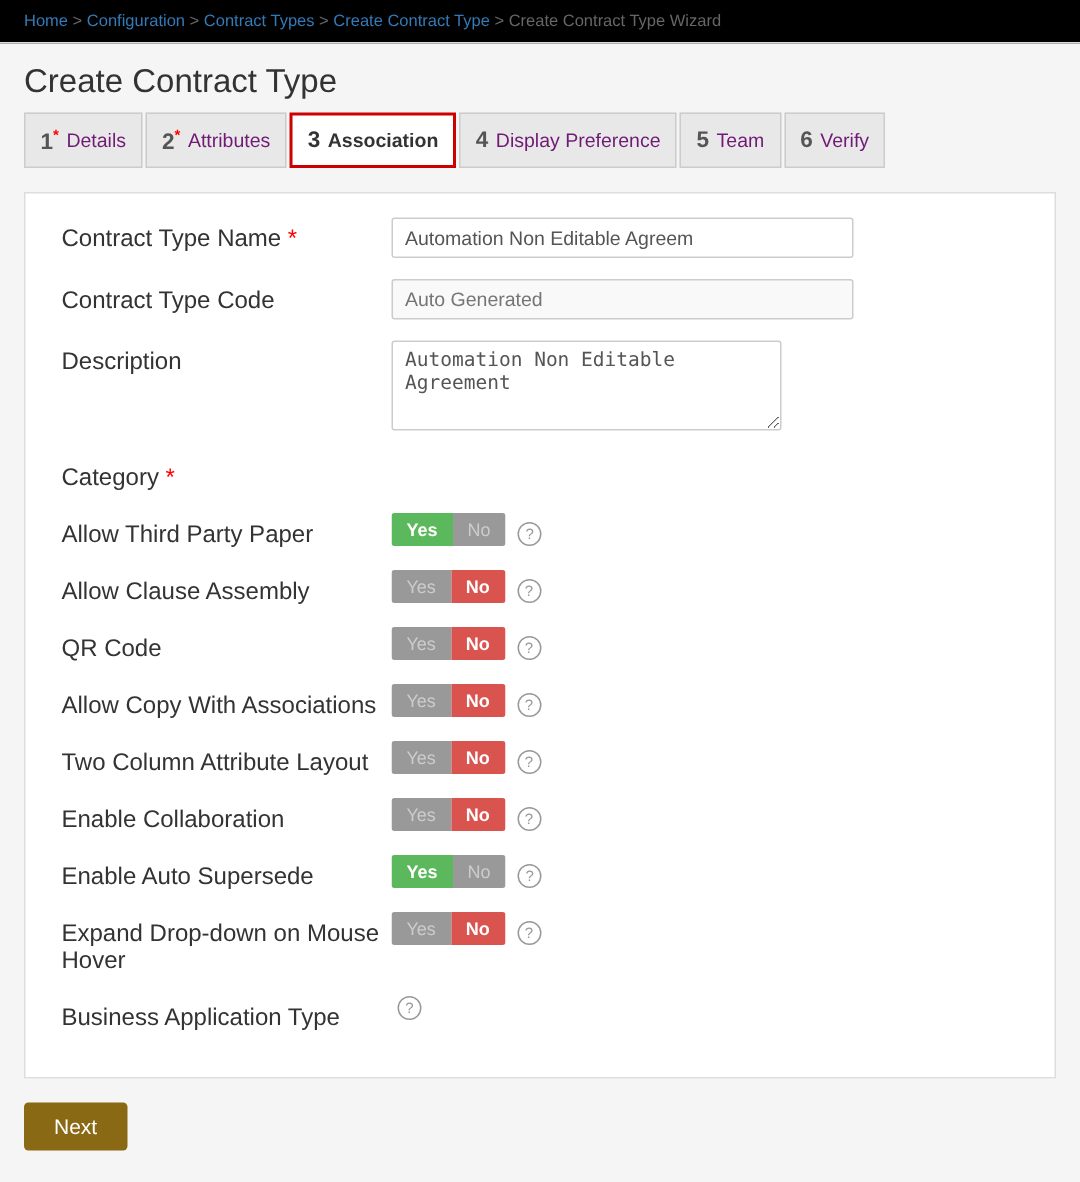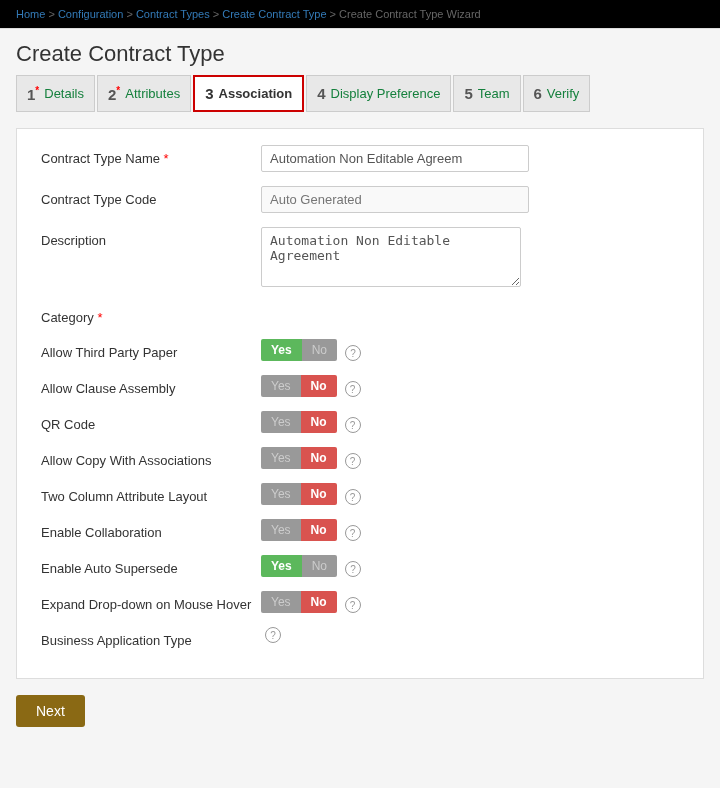--- a/index.html
+++ b/index.html
@@ -8,40 +8,40 @@
     .breadcrumb { font-size: 11px; color: #666; padding: 8px 16px; background: #000000; border-bottom: 1px solid #ddd; }
     .breadcrumb a { color: #337ab7; text-decoration: none; }
     .breadcrumb span { color: #666; }
 
     .page-title { font-size: 22px; font-weight: normal; color: #333; padding: 12px 16px 8px; }
 
     .wizard-tabs { display: flex; align-items: stretch; padding: 0 16px; background: #f5f5f5; margin-bottom: 16px; }
     .wizard-tab { display: flex; align-items: center; padding: 8px 10px; background: #e8e8e8; border: 1px solid #ccc; margin-right: 2px; cursor: pointer; position: relative; font-size: 13px; }
     .wizard-tab .tab-num { font-weight: bold; font-size: 15px; margin-right: 5px; color: #555; }
     .wizard-tab .tab-num sup { color: red; font-size: 10px; }
-    .wizard-tab .tab-label { color: #15803d; }
+    .wizard-tab .tab-label { color: #701a75; }
     .wizard-tab.active { background: #fff; border: 2px solid #c00; z-index: 1; }
     .wizard-tab.active .tab-num { color: #333; }
     .wizard-tab.active .tab-label { color: #333; font-weight: bold; }
 
     .form-container { background: #fff; border: 1px solid #ddd; margin: 0 16px 16px; padding: 16px 24px; }
 
     .form-row { display: flex; align-items: flex-start; margin-bottom: 14px; }
-    .form-label { width: 220px; min-width: 220px; padding-top: 6px; font-size: 13px; color: #333; }
+    .form-label { width: 220px; min-width: 220px; padding-top: 6px; font-size: 16px; color: #333; }
     .form-label .required { color: red; }
     .form-control { flex: 1; }
 
     input[type="text"], textarea, select {
       border: 1px solid #ccc;
       border-radius: 2px;
       padding: 5px 8px;
       font-size: 13px;
       color: #555;
       background: #fff;
-      width: 268px;
+      width: 308px;
     }
     input[type="text"]:disabled, textarea:disabled {
       background: #f9f9f9;
       color: #a16207;
     }
     textarea { height: 60px; resize: vertical; width: 260px; }
     select { width: 180px; }
 
     .toggle-group { display: flex; align-items: flex-end; gap: 4px; }
     .toggle-btn { display: inline-flex; align-items: center; border: none; cursor: pointer; padding: 0; border-radius: 2px; overflow: hidden; }

